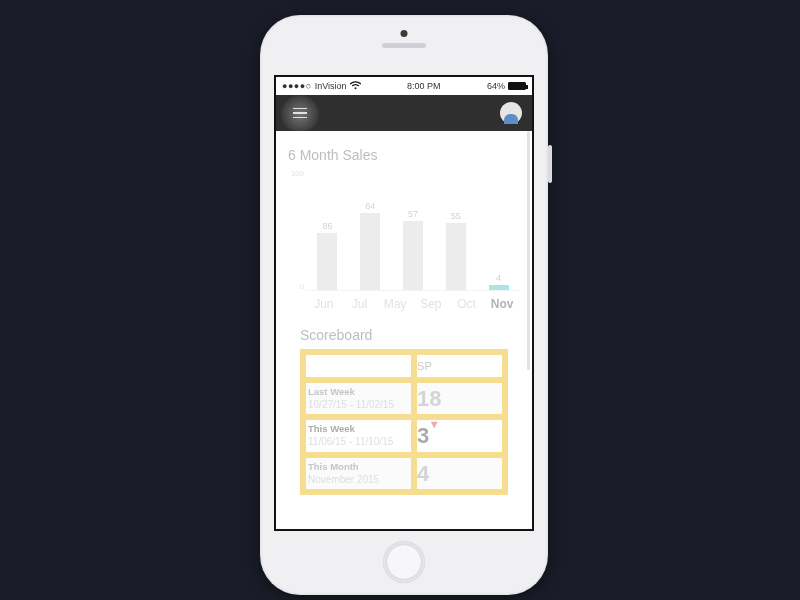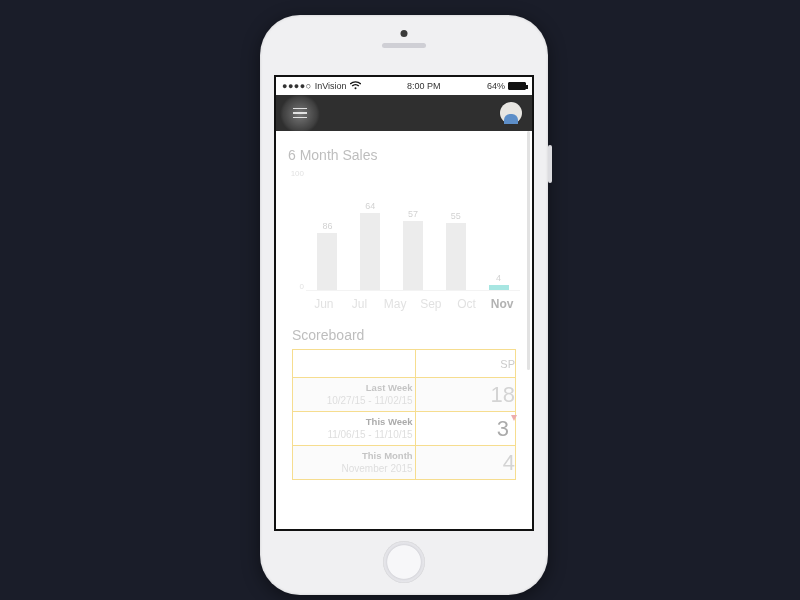--- a/index.html
+++ b/index.html
@@ -134,41 +134,41 @@
   .barlabel{font-size:9px;color:#9a9a9a;margin-bottom:2px;}
   .bar{width:20px;background:#d6d6d6;}
   .bar.current{background:#3cc7bf;}
   .xaxis{
     position:absolute; left:18px; right:0; bottom:0; height:16px;
     display:flex;
   }
   .xl{flex:1;text-align:center;font-size:12px;color:#bdbdbd;padding-top:4px;}
   .xl.current{color:#555;font-weight:700;}
   
-  .scoreboard{padding:6px 16px 16px;}
+  .scoreboard{padding:6px 24px 16px;}
   .sbtable{
     width:100%;
     border-collapse:collapse;
     table-layout:fixed;
   }
   .sbtable td, .sbtable th{
-    border:1px solid #eab308;
-    text-align:right;
+    border:6px solid #eab308;
+    text-align:left;
     vertical-align:middle;
   }
   .sbtable th{
     font-weight:500; font-size:11px; color:#8c8c8c;
     height:28px;
   }
   .rowlabel{
     font-size:9.5px; color:#7d7d7d; font-weight:600; line-height:1.15;
     padding:4px 2px;
   }
   .rowlabel .sub{display:block;font-size:10px;color:#b5b5b5;font-weight:400;margin-top:1px;}
-  .val{font-size:22px;color:#9f9f9f;font-weight:400;height:34px;}
+  .val{font-size:22px;color:#9f9f9f;font-weight:700;height:34px;}
   tr.highlight td{background:#fff;}
   tr.highlight .rowlabel{color:#444;}
   tr.highlight .val{color:#444;}
   tr.dimrow td{background:#f7f7f7;}
   .indicator{
     display:inline-block;font-size:12px;color:#d64b4b;vertical-align:top;
     transform:translate(2px,-6px);
   }
 </style>
 </head>

